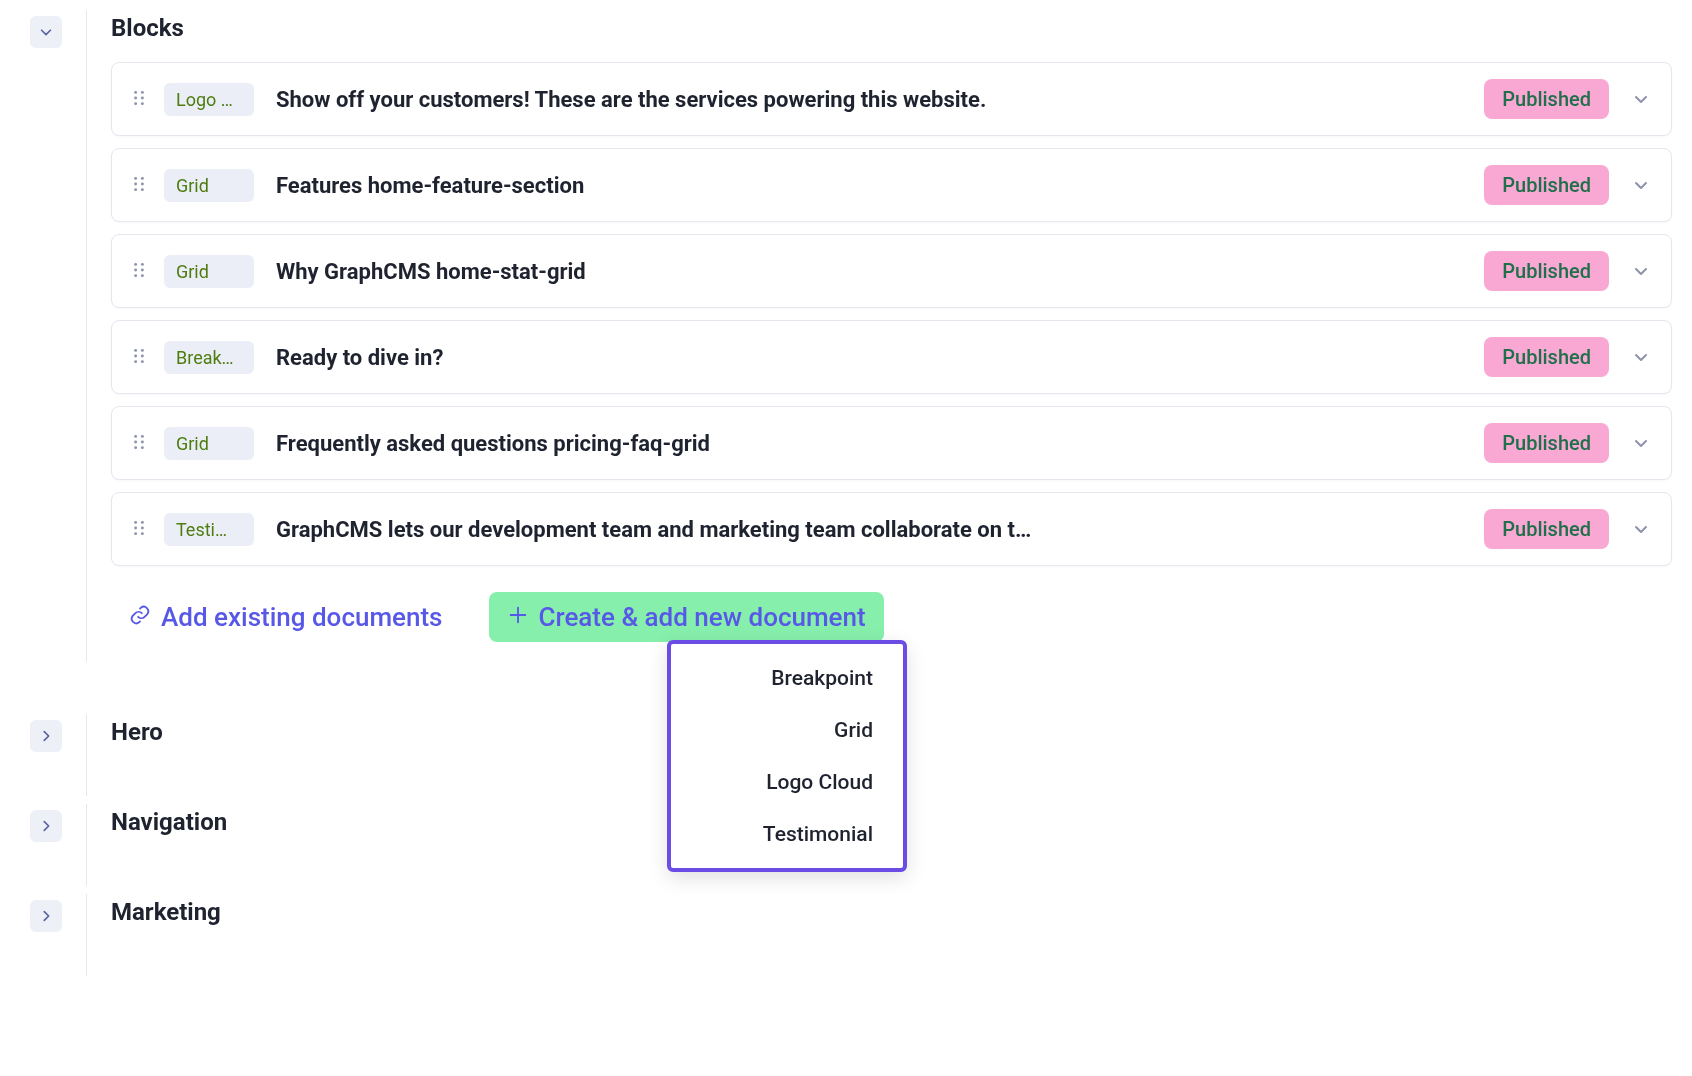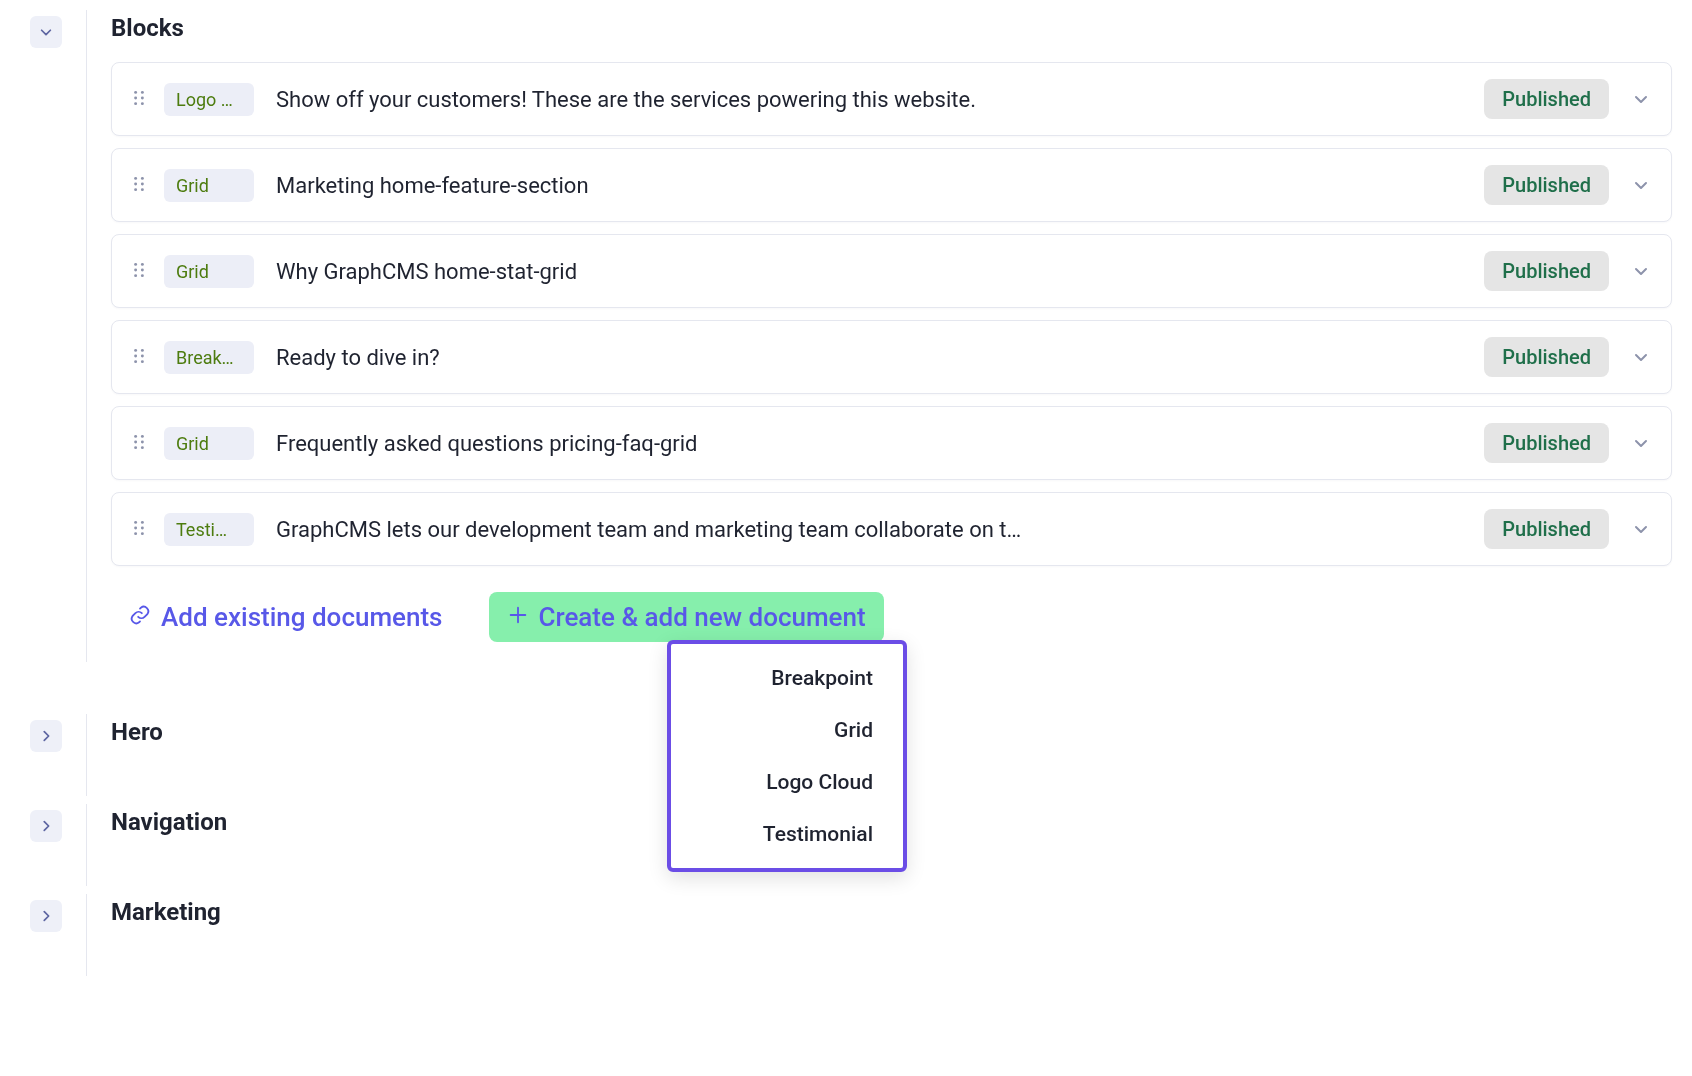--- a/index.html
+++ b/index.html
@@ -93,29 +93,29 @@
     overflow: hidden;
     text-overflow: ellipsis;
     flex-shrink: 0;
     margin-right: 22px;
     text-align: left;
   }
 
   .row-text {
     flex: 1;
     font-size: 22px;
-    font-weight: 400;
+    font-weight: 700;
     color: #1f2330;
     white-space: nowrap;
     overflow: hidden;
     text-overflow: ellipsis;
   }
 
   .status-badge {
-    background: #e5e5e5;
+    background: #f9a8d4;
     color: #1f6f4a;
     font-size: 20px;
     font-weight: 500;
     padding: 8px 18px;
     border-radius: 8px;
     margin-right: 24px;
     flex-shrink: 0;
   }
 
   .row-caret {
@@ -212,21 +212,21 @@
       <svg viewBox="0 0 16 16">
         <circle cx="5" cy="3" r="1.3" fill="#8d93ab"></circle>
                 <circle cx="11" cy="3" r="1.3" fill="#8d93ab"></circle>
         <circle cx="5" cy="8" r="1.3" fill="#8d93ab"></circle>
                 <circle cx="11" cy="8" r="1.3" fill="#8d93ab"></circle>
         <circle cx="5" cy="13" r="1.3" fill="#8d93ab"></circle>
                 <circle cx="11" cy="13" r="1.3" fill="#8d93ab"></circle>
       </svg>
     </span>
     <span class="type-chip">Grid</span>
-    <span class="row-text">Marketing home-feature-section</span>
+    <span class="row-text">Features home-feature-section</span>
     <span class="status-badge">Published</span>
     <span class="row-caret">
       <svg viewBox="0 0 16 16">
                 <path d="M3 6 L8 11 L13 6" fill="none" stroke="#8d93ab" stroke-width="2" stroke-linecap="round" stroke-linejoin="round"></path>
               </svg>
     </span>
           </div>
           <div class="block-row">
     <span class="drag-handle">
       <svg viewBox="0 0 16 16">

